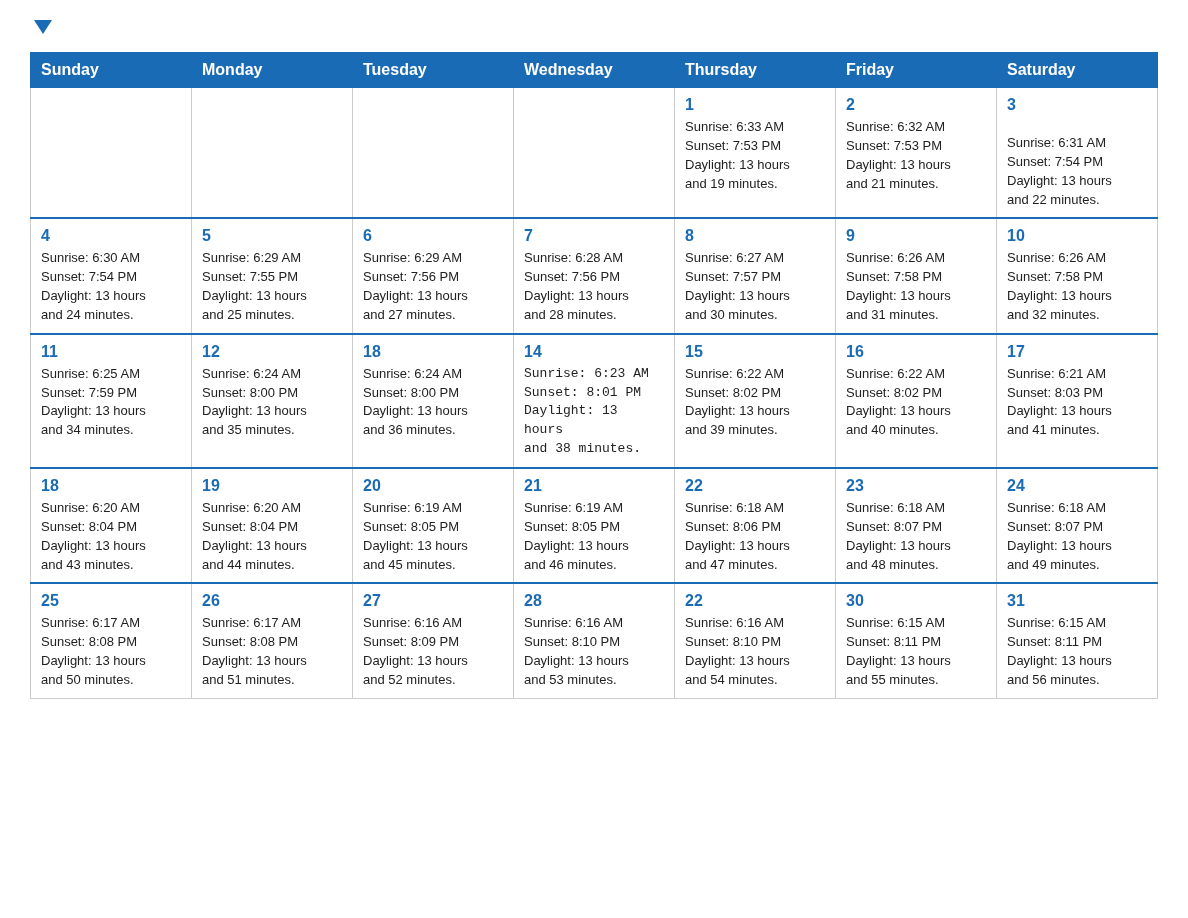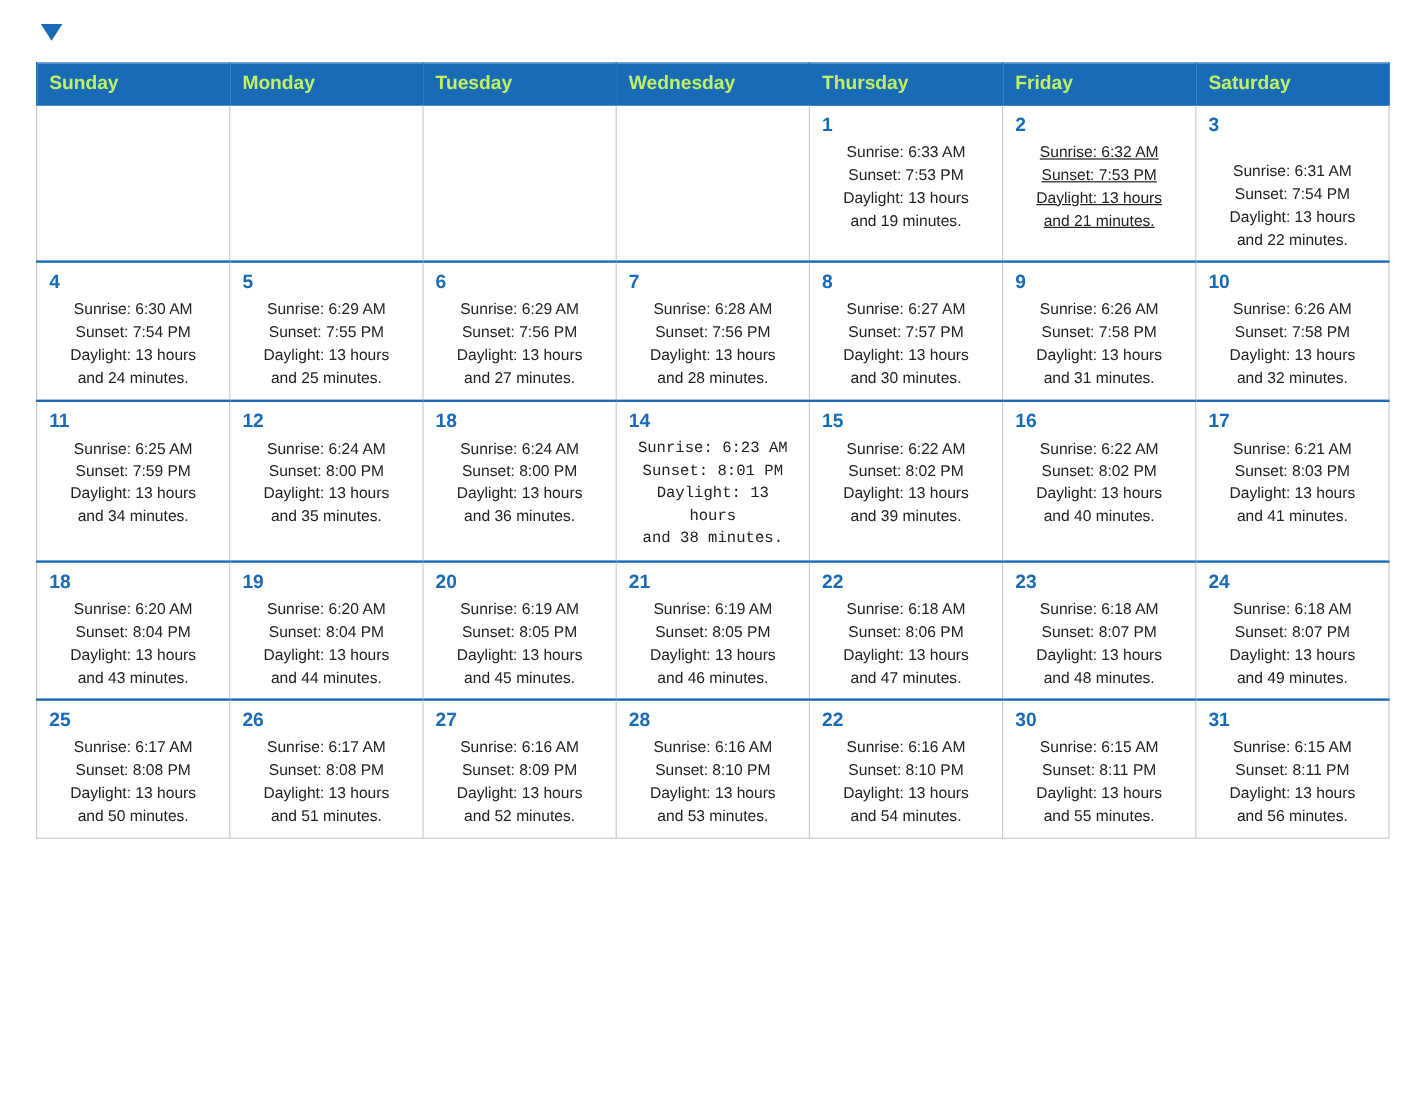--- a/index.html
+++ b/index.html
@@ -42,21 +42,21 @@
       color: #555;
       margin-top: 4px;
     }
     .calendar {
       width: 100%;
       border-collapse: collapse;
       border: 1px solid #999;
     }
     .calendar th {
       background-color: #1a6bb5;
-      color: #bef264;
+      color: #ffffff;
       font-size: 16px;
       font-weight: bold;
       padding: 8px 10px;
       text-align: left;
       border: 1px solid #1a6bb5;
     }
     .calendar td {
       width: calc(100% / 7);
       vertical-align: top;
       padding: 8px 10px;
@@ -69,21 +69,20 @@
       font-size: 16px;
       font-weight: bold;
       color: #1a6bb5;
       margin-bottom: 4px;
       display: block;
     }
     .day-info {
       color: #222;
       font-size: 13px;
       line-height: 1.45;
-      text-align: center;
     }
     .empty-cell {
       background: #fff;
     }
     .row-separator td {
       border-top: 2px solid #1a6bb5;
     }
   </style>
 </head>
 <body>
@@ -122,21 +121,21 @@
         <td class="empty-cell"></td>
         <td>
           <span class="day-number">1</span>
           <div class="day-info" style="white-space: pre-line;">Sunrise: 6:33 AM
 Sunset: 7:53 PM
 Daylight: 13 hours
 and 19 minutes.</div>
         </td>
         <td>
           <span class="day-number">2</span>
-          <div class="day-info" style="white-space: pre-line; text-decoration: underline;">Sunrise: 6:32 AM
+          <div class="day-info" style="white-space: pre-line;">Sunrise: 6:32 AM
 Sunset: 7:53 PM
 Daylight: 13 hours
 and 21 minutes.</div>
         </td>
         <td>
           <span class="day-number">3</span>
           <div class="day-info" style="white-space: pre-line; margin-top: 20px;">Sunrise: 6:31 AM
 Sunset: 7:54 PM
 Daylight: 13 hours
 and 22 minutes.</div>

